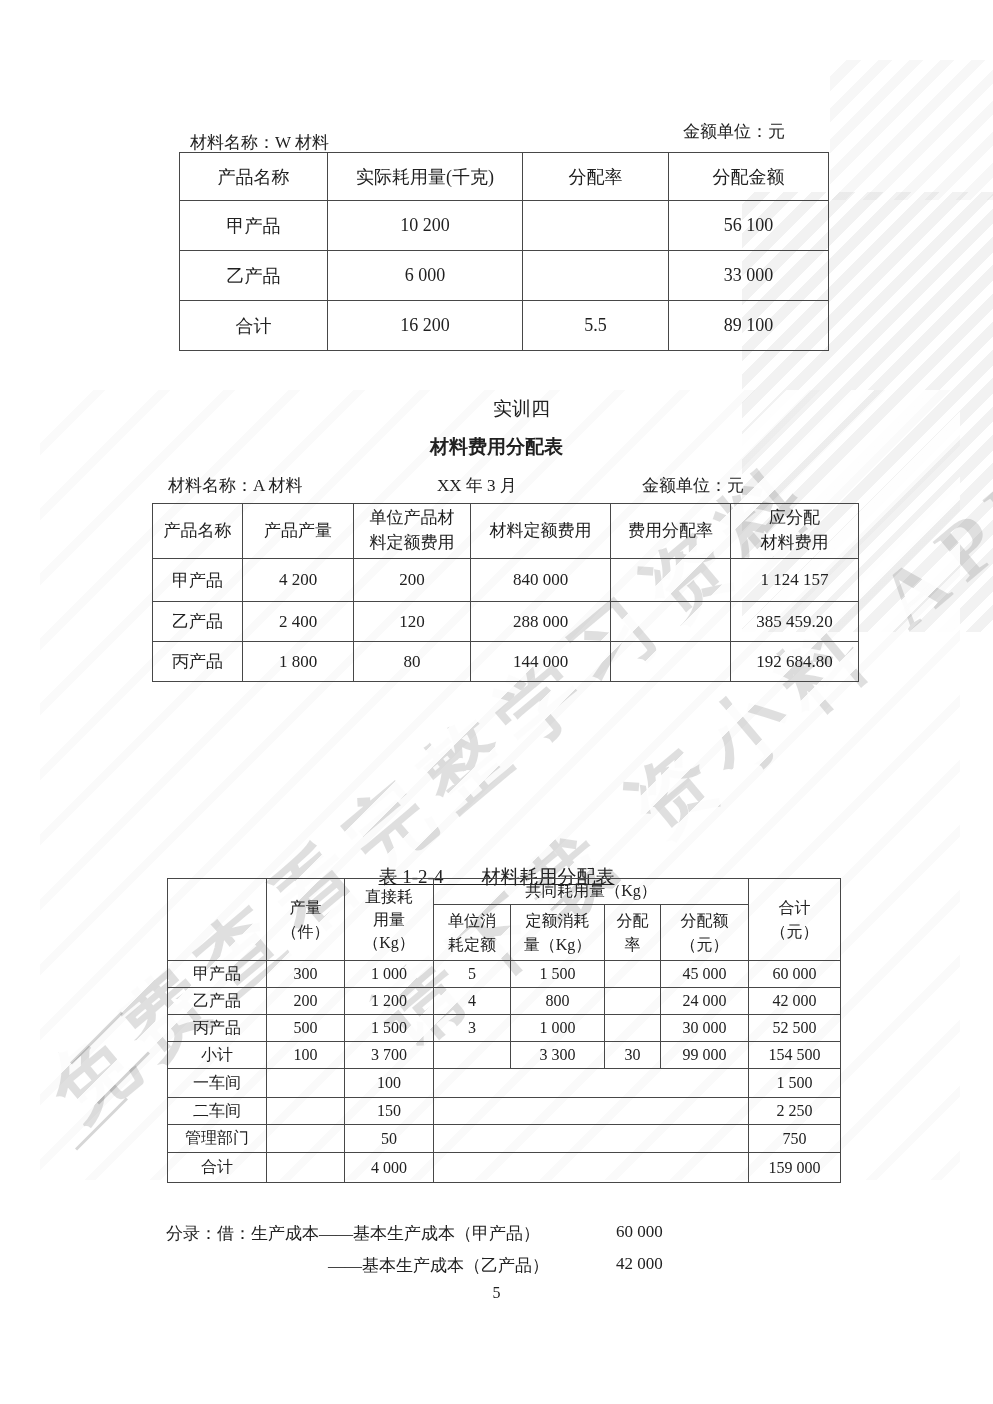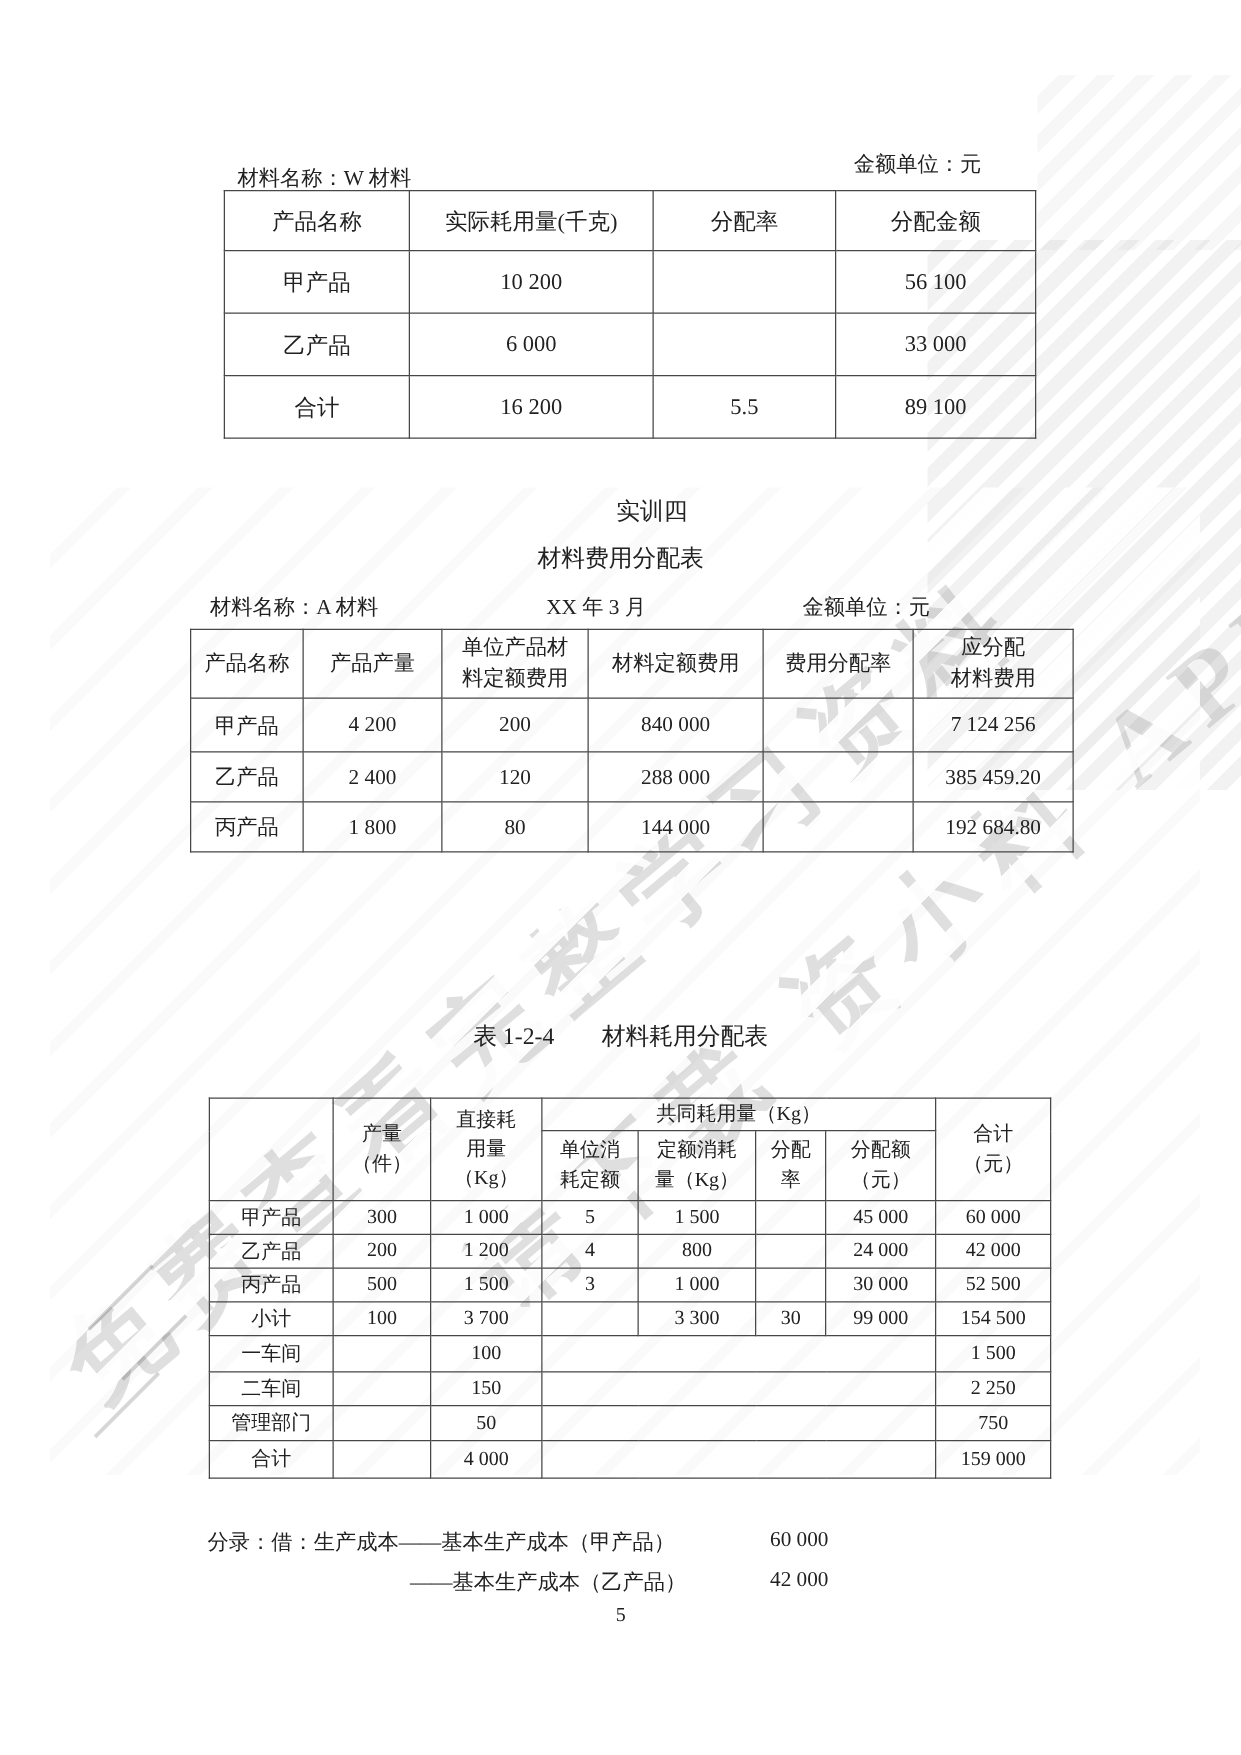--- a/index.html
+++ b/index.html
@@ -92,21 +92,21 @@
       <tr style="height:50px;">
         <td>合计</td>
         <td>16 200</td>
         <td>5.5</td>
         <td>89 100</td>
       </tr>
     </tbody>
       </table>
 
     <div class="abs title" style="top:396px;padding-left:25px;">实训四</div>
-    <div class="abs title" style="top:434px;">材料费用分配表</div>
+    <div class="abs title" style="top:434px;font-weight:bold;">材料费用分配表</div>
 
     <div class="abs cap" style="left:168px;top:474px;">材料名称：A 材料</div>
     <div class="abs cap" style="left:437px;top:474px;">XX 年 3 月</div>
     <div class="abs cap" style="left:642px;top:474px;">金额单位：元</div>
 
     <table class="tbl t2" style="left:152px;top:503px;width:706px;">
       <colgroup>
           <col style="width:90px">
           <col style="width:111px">
           <col style="width:117px">
@@ -124,42 +124,42 @@
         <td class="pre">费用分配率</td>
         <td class="pre">应分配
 材料费用</td>
       </tr>
       <tr style="height:43px;">
         <td class="nm">甲产品</td>
         <td>4 200</td>
         <td>200</td>
         <td>840 000</td>
         <td></td>
-        <td>7 124 256</td>
+        <td>1 124 157</td>
       </tr>
       <tr style="height:40px;">
         <td class="nm">乙产品</td>
         <td>2 400</td>
         <td>120</td>
         <td>288 000</td>
         <td></td>
         <td>385 459.20</td>
       </tr>
       <tr style="height:40px;">
         <td class="nm">丙产品</td>
         <td>1 800</td>
         <td>80</td>
         <td>144 000</td>
         <td></td>
         <td>192 684.80</td>
       </tr>
     </tbody>
       </table>
 
-    <div class="abs title" style="top:816px;">表 1-2-4　　材料耗用分配表</div>
+    <div class="abs title" style="top:864px;text-decoration:underline;">表 1-2-4　　材料耗用分配表</div>
 
     <table class="tbl t3" style="left:167px;top:878px;width:673px;">
       <colgroup>
           <col style="width:99px">
           <col style="width:78px">
           <col style="width:89px">
           <col style="width:77px">
           <col style="width:94px">
           <col style="width:56px">
           <col style="width:88px">

